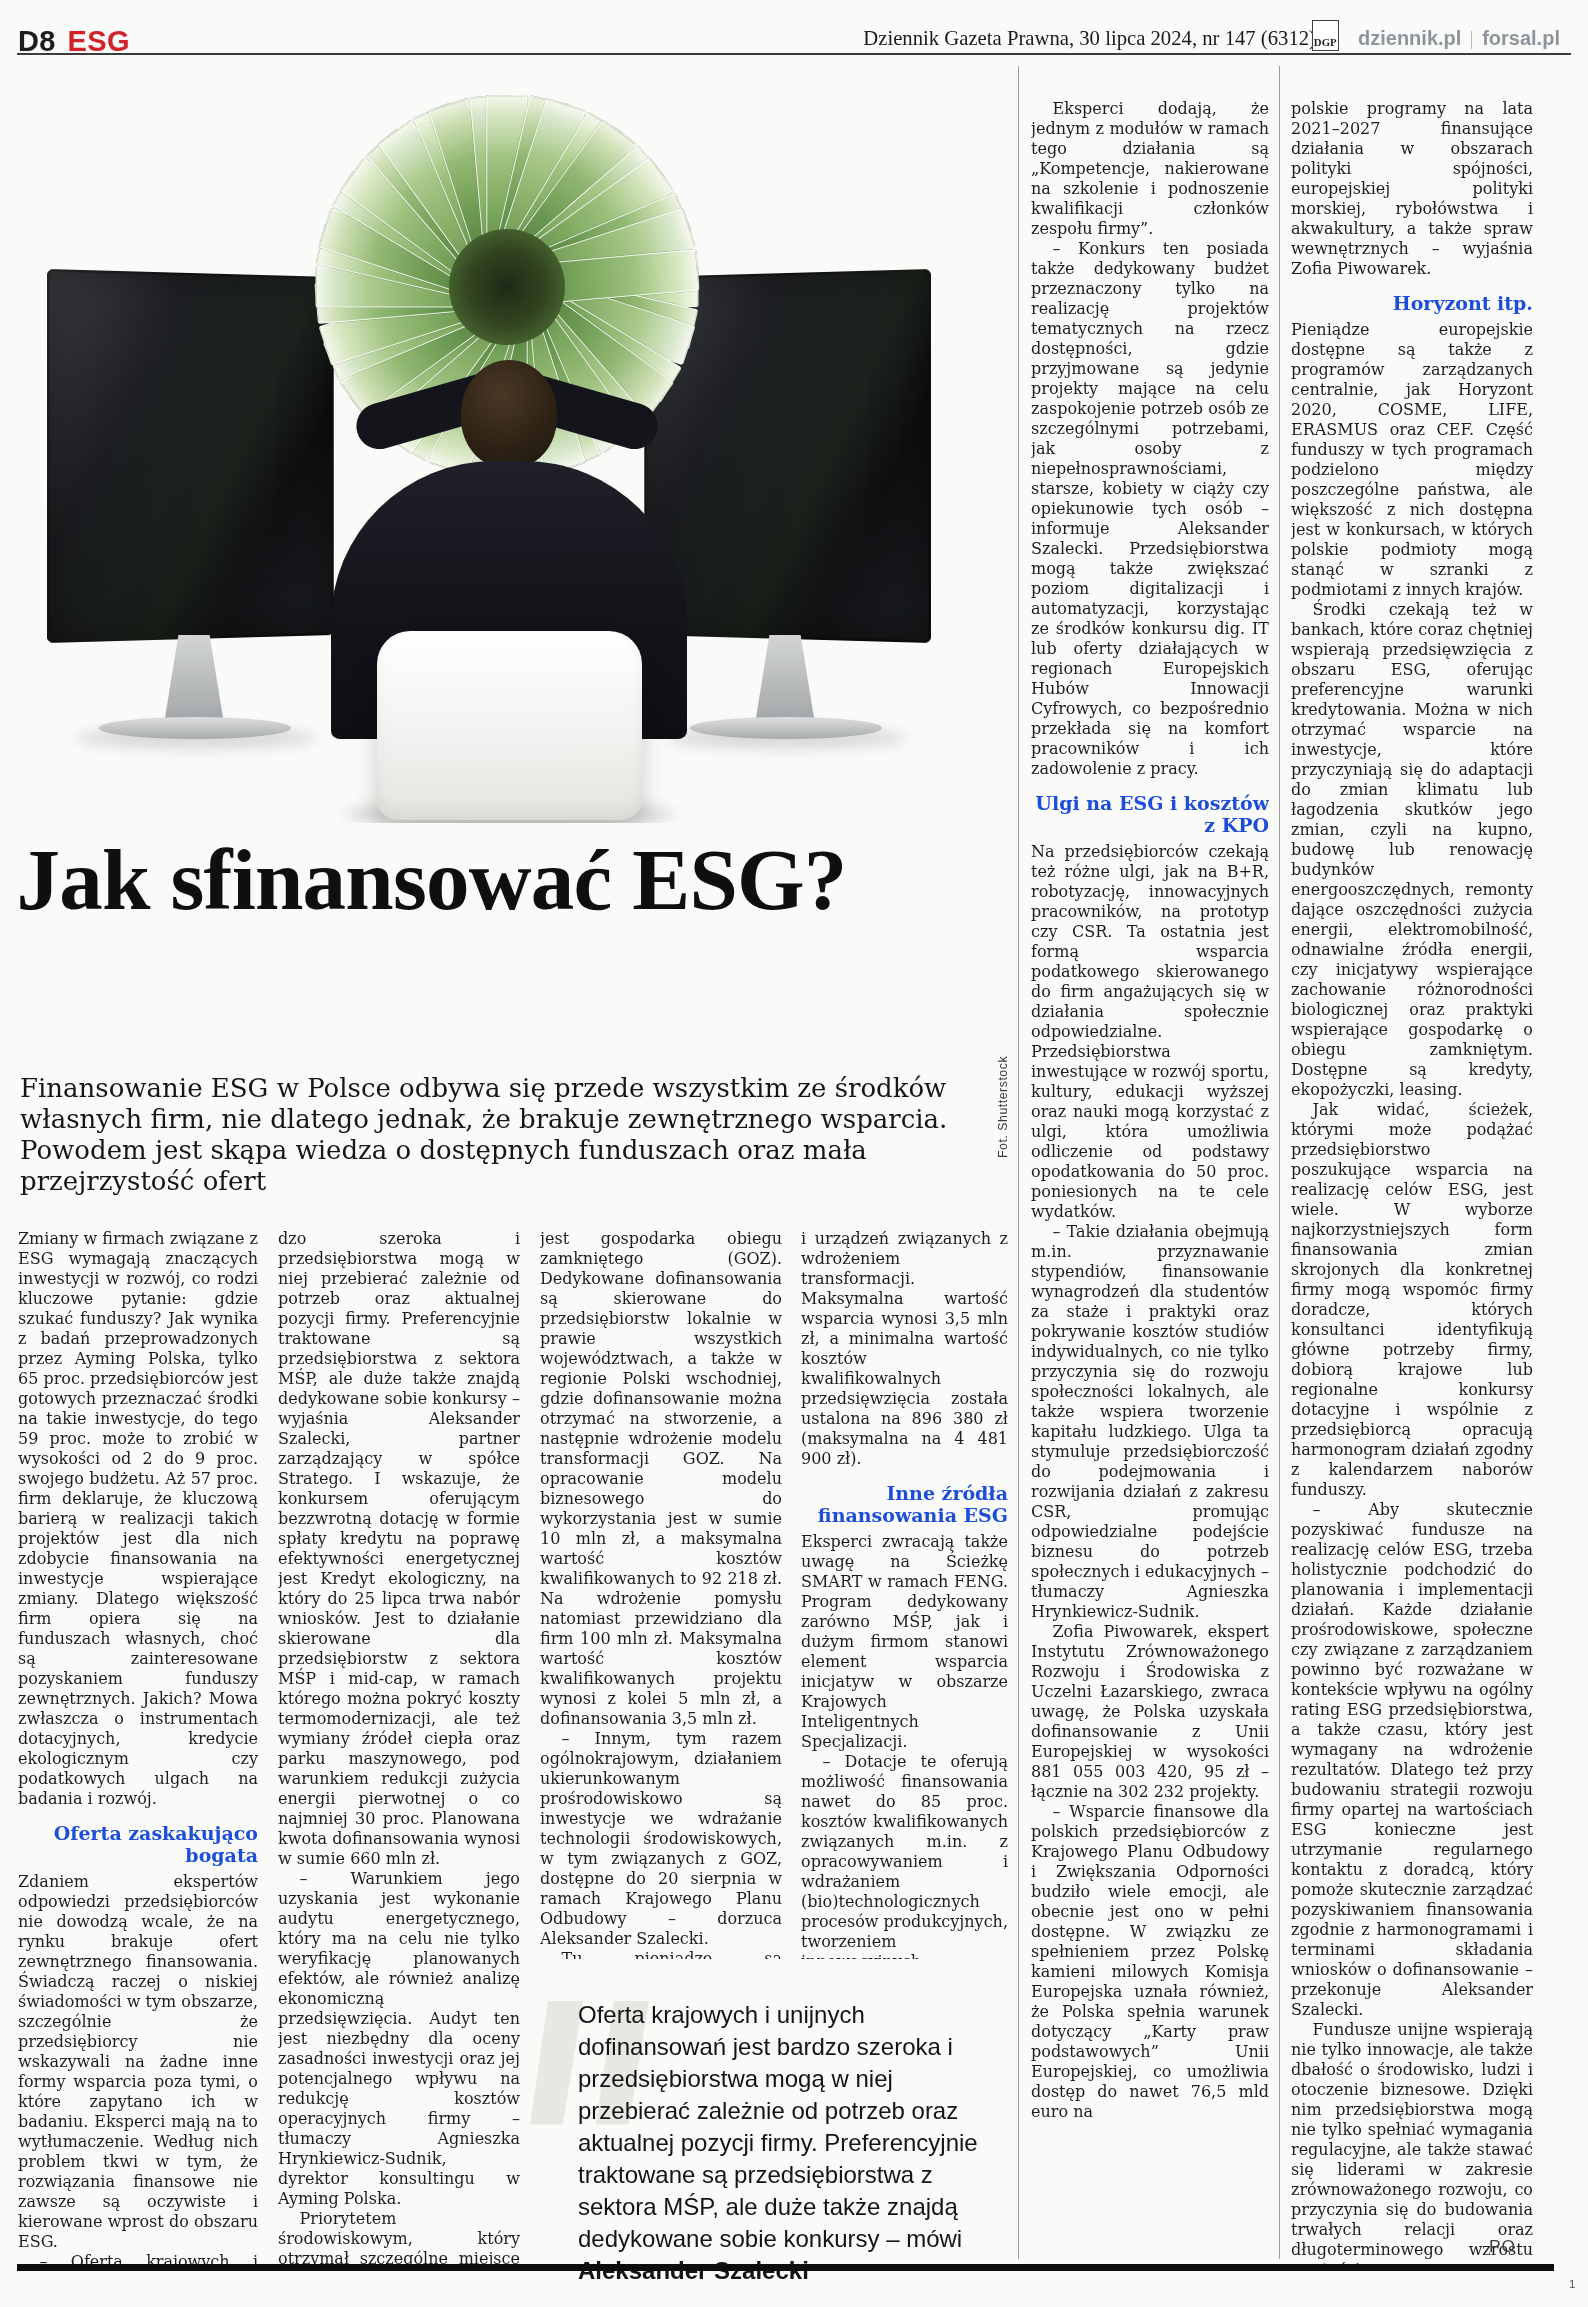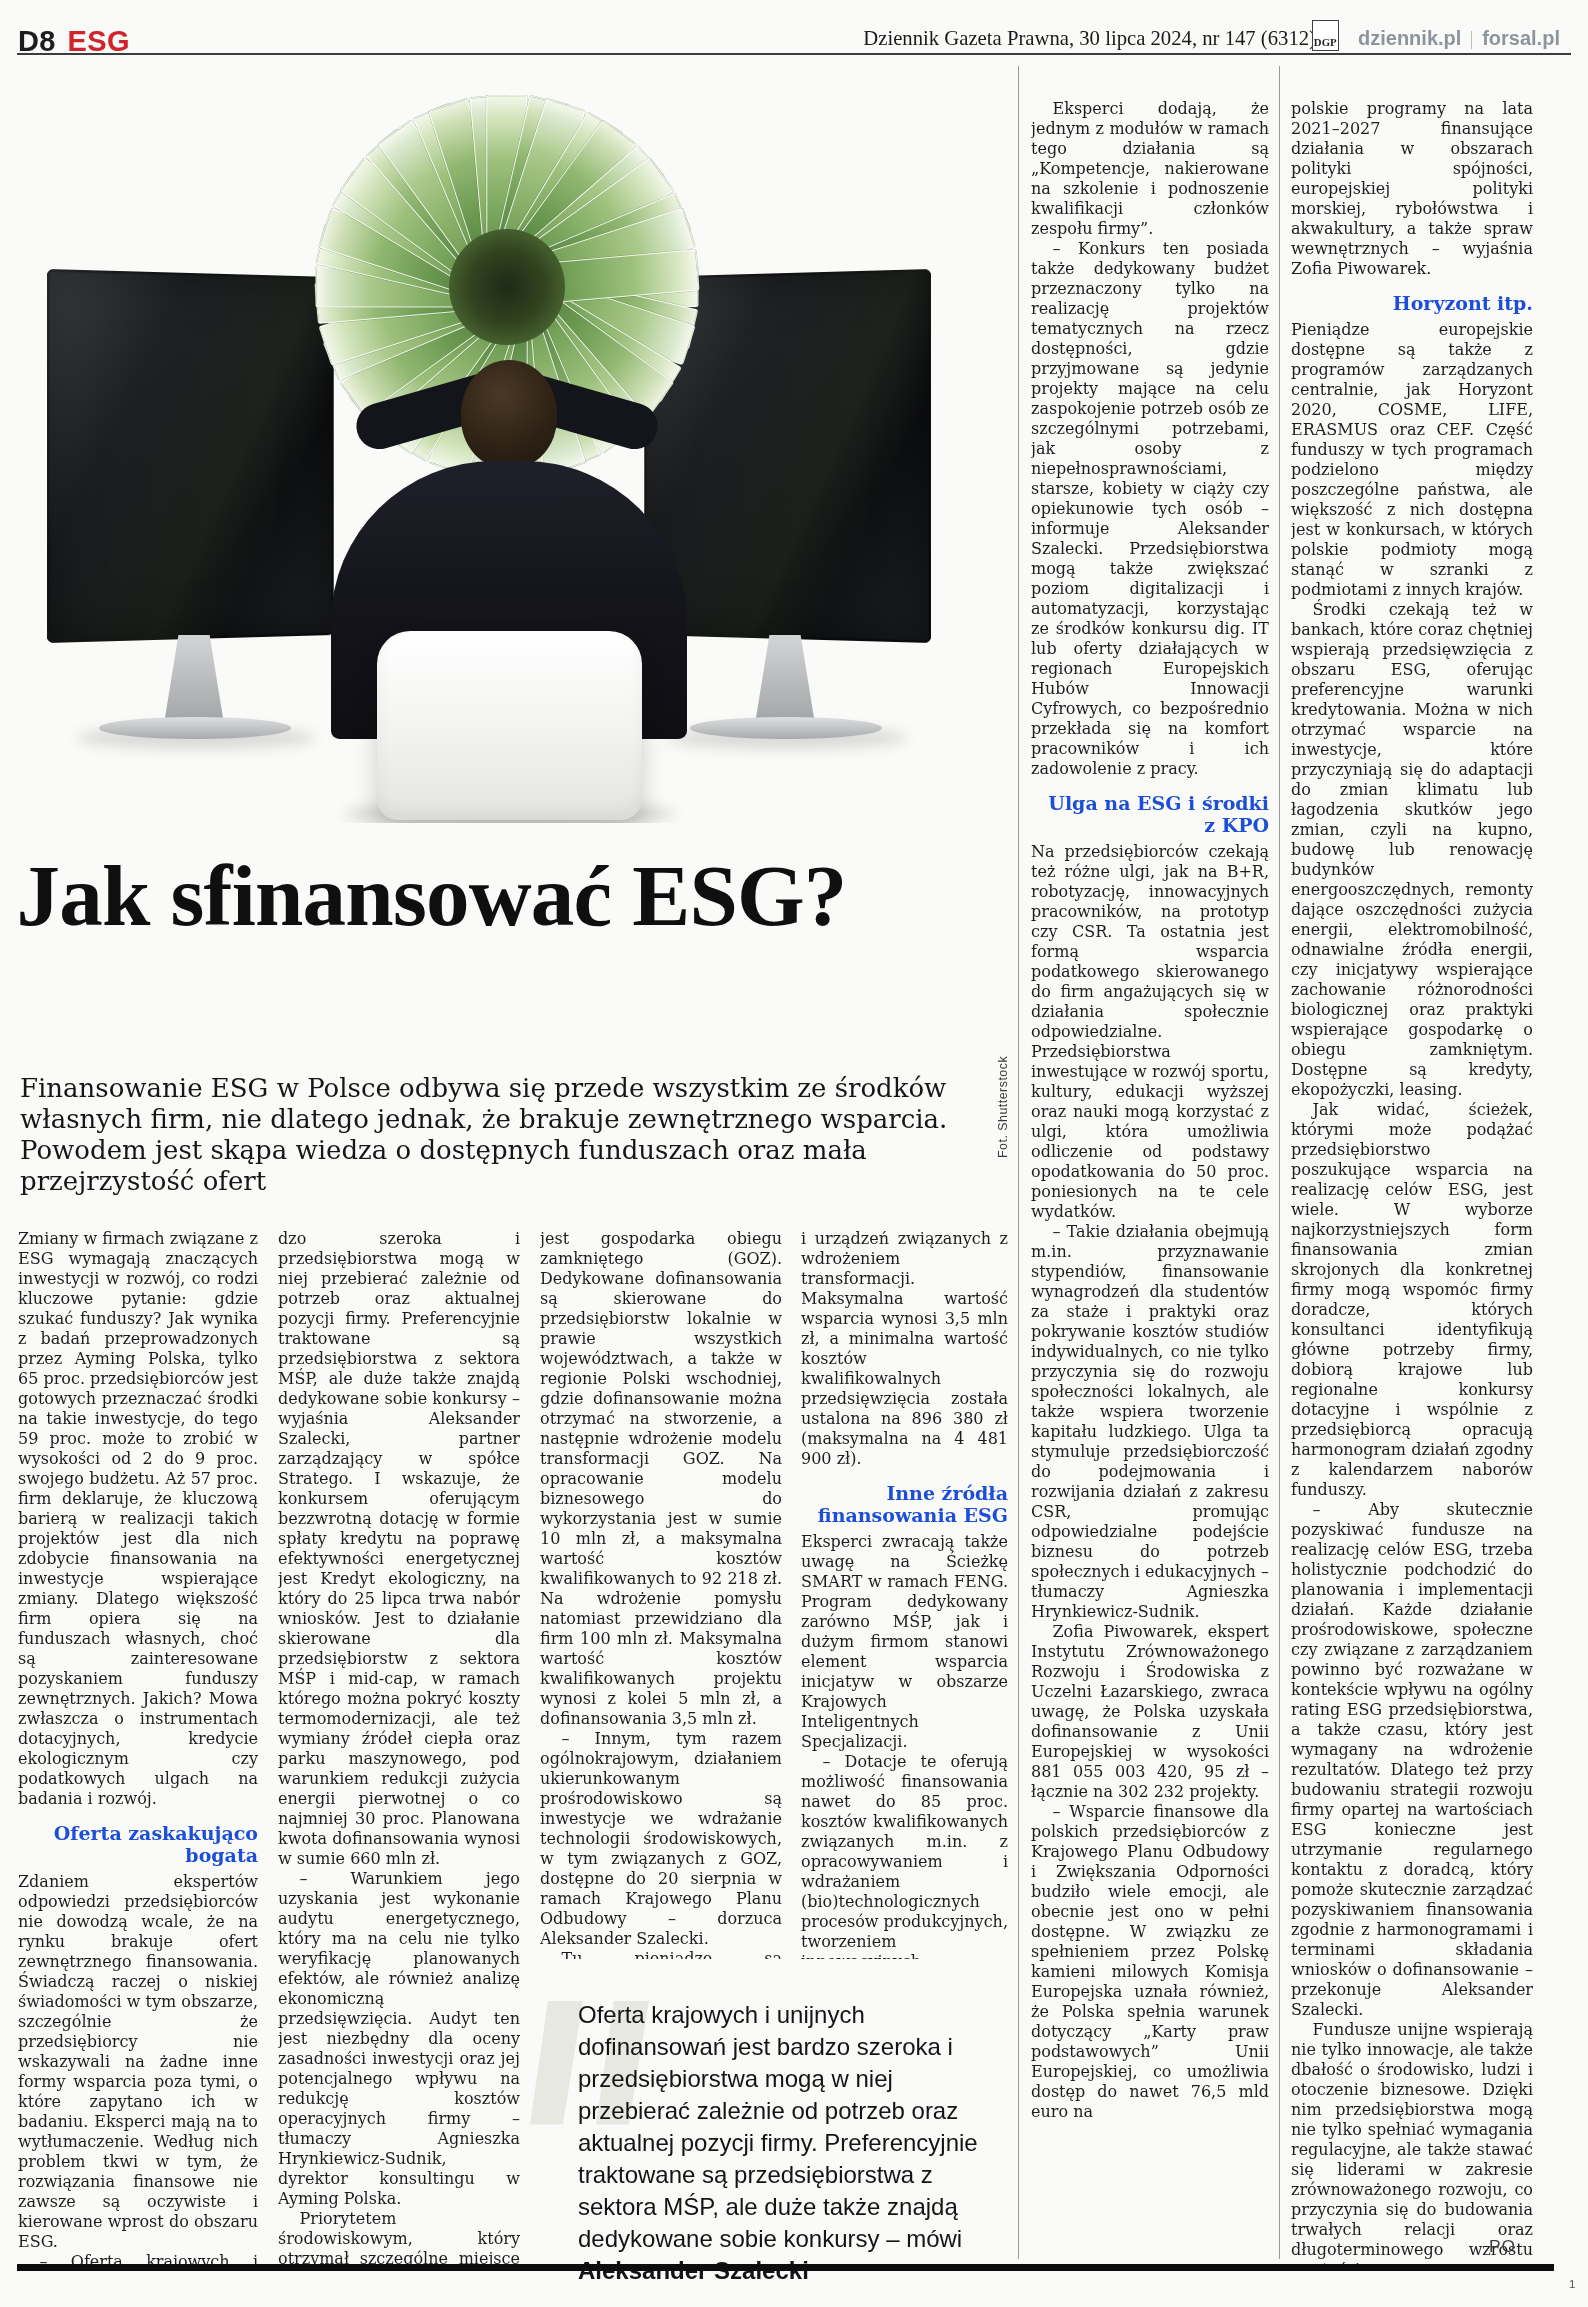--- a/index.html
+++ b/index.html
@@ -61,21 +61,21 @@
   .chair { left:352px; top:536px; width:265px; height:189px;
     border-radius:33px 33px 21.5px 21.5px;
     background:linear-gradient(180deg,#ffffff 0%,#f2f2f0 55%,#e3e3e0 100%);
     box-shadow:0 13.2px 25px rgba(0,0,0,0.18), inset 0 -8.3px 15px rgba(0,0,0,0.05); }
 
   .photo-credit { left:996px; top:1158px; transform:rotate(-90deg); transform-origin:left top;
     font-family:"Liberation Sans",sans-serif; font-size:12.4px; color:#3a3a3a; letter-spacing:0.5px; white-space:nowrap; }
 
   
   .headline { left:16.5px; top:829px; width:989px; font-family:"Liberation Serif",serif;
-    font-weight:bold; font-size:87px; line-height:102px; color:#0f0f0f; letter-spacing:-0.8px;margin-top:16px; }
+    font-weight:bold; font-size:87px; line-height:102px; color:#0f0f0f; letter-spacing:-0.8px; }
   .lead { left:20px; top:1073px; width:976px; font-size:26px; line-height:31px; color:#161616; }
 
   
   .bodycol { top:1229px; font-size:16px; line-height:20px; text-align:justify; overflow:hidden; }
   .bodycol p { margin:0; }
   .bodycol p.indent { text-indent:21.5px; }
   .bodycol h3.subhead { margin:14px 0 5.8px; font-size:19px; line-height:21.5px; font-weight:bold; color:#1d4ed8; text-align:right; }
   .col-1 { left:18px;  width:240px; height:1039px; }
   .col-2 { left:278px; width:242px; height:1039px; }
   .col-3 { left:540px; width:242px; height:730px; }
@@ -200,21 +200,21 @@
   </div>
 <div class="abs bodycol col-4">
     <p class="para">i urządzeń związanych z wdrożeniem transformacji. Maksymalna wartość wsparcia wynosi 3,5 mln zł, a minimalna wartość kosztów kwalifikowalnych przedsięwzięcia została ustalona na 896 380 zł (maksymalna na 4 481 900 zł).</p>
     <h3 class="subhead">Inne źródła finansowania ESG</h3>
     <p class="para">Eksperci zwracają także uwagę na Ścieżkę SMART w ramach FENG. Program dedykowany zarówno MŚP, jak i dużym firmom stanowi element wsparcia inicjatyw w obszarze Krajowych Inteligentnych Specjalizacji.</p>
     <p class="para indent">– Dotacje te oferują możliwość finansowania nawet do 85 proc. kosztów kwalifikowanych związanych m.in. z opracowywaniem i wdrażaniem (bio)technologicznych procesów produkcyjnych, tworzeniem innowacyjnych produktów w wyżej wymienionych dziedzinach, jak również zastosowaniem nowoczesnych technologii służących ochronie środowiska – wylicza Agnieszka Hrynkiewicz-Sudnik. Zaznacza, że to</p>
   </div>
 <div class="abs bodycol col-5">
     <p class="para indent">Eksperci dodają, że jednym z modułów w ramach tego działania są „Kompetencje, nakierowane na szkolenie i podnoszenie kwalifikacji członków zespołu firmy”.</p>
     <p class="para indent">– Konkurs ten posiada także dedykowany budżet przeznaczony tylko na realizację projektów tematycznych na rzecz dostępności, gdzie przyjmowane są jedynie projekty mające na celu zaspokojenie potrzeb osób ze szczególnymi potrzebami, jak osoby z niepełnosprawnościami, starsze, kobiety w ciąży czy opiekunowie tych osób – informuje Aleksander Szalecki. Przedsiębiorstwa mogą także zwiększać poziom digitalizacji i automatyzacji, korzystając ze środków konkursu dig. IT lub oferty działających w regionach Europejskich Hubów Innowacji Cyfrowych, co bezpośrednio przekłada się na komfort pracowników i ich zadowolenie z pracy.</p>
-    <h3 class="subhead">Ulga na ESG i środki z KPO</h3>
+    <h3 class="subhead">Ulgi na ESG i kosztów z KPO</h3>
     <p class="para">Na przedsiębiorców czekają też różne ulgi, jak na B+R, robotyzację, innowacyjnych pracowników, na prototyp czy CSR. Ta ostatnia jest formą wsparcia podatkowego skierowanego do firm angażujących się w działania społecznie odpowiedzialne. Przedsiębiorstwa inwestujące w rozwój sportu, kultury, edukacji wyższej oraz nauki mogą korzystać z ulgi, która umożliwia odliczenie od podstawy opodatkowania do 50 proc. poniesionych na te cele wydatków.</p>
     <p class="para indent">– Takie działania obejmują m.in. przyznawanie stypendiów, finansowanie wynagrodzeń dla studentów za staże i praktyki oraz pokrywanie kosztów studiów indywidualnych, co nie tylko przyczynia się do rozwoju społeczności lokalnych, ale także wspiera tworzenie kapitału ludzkiego. Ulga ta stymuluje przedsiębiorczość do podejmowania i rozwijania działań z zakresu CSR, promując odpowiedzialne podejście biznesu do potrzeb społecznych i edukacyjnych – tłumaczy Agnieszka Hrynkiewicz-Sudnik.</p>
     <p class="para indent">Zofia Piwowarek, ekspert Instytutu Zrównoważonego Rozwoju i Środowiska z Uczelni Łazarskiego, zwraca uwagę, że Polska uzyskała dofinansowanie z Unii Europejskiej w wysokości 881 055 003 420, 95 zł – łącznie na 302 232 projekty.</p>
     <p class="para indent">– Wsparcie finansowe dla polskich przedsiębiorców z Krajowego Planu Odbudowy i Zwiększania Odporności budziło wiele emocji, ale obecnie jest ono w pełni dostępne. W związku ze spełnieniem przez Polskę kamieni milowych Komisja Europejska uznała również, że Polska spełnia warunek dotyczący „Karty praw podstawowych” Unii Europejskiej, co umożliwia dostęp do nawet 76,5 mld euro na</p>
   </div>
 <div class="abs bodycol col-6">
     <p class="para">polskie programy na lata 2021–2027 finansujące działania w obszarach polityki spójności, europejskiej polityki morskiej, rybołówstwa i akwakultury, a także spraw wewnętrznych – wyjaśnia Zofia Piwowarek.</p>
     <h3 class="subhead">Horyzont itp.</h3>
     <p class="para">Pieniądze europejskie dostępne są także z programów zarządzanych centralnie, jak Horyzont 2020, COSME, LIFE, ERASMUS oraz CEF. Część funduszy w tych programach podzielono między poszczególne państwa, ale większość z nich dostępna jest w konkursach, w których polskie podmioty mogą stanąć w szranki z podmiotami z innych krajów.</p>
     <p class="para indent">Środki czekają też w bankach, które coraz chętniej wspierają przedsięwzięcia z obszaru ESG, oferując preferencyjne warunki kredytowania. Można w nich otrzymać wsparcie na inwestycje, które przyczyniają się do adaptacji do zmian klimatu lub łagodzenia skutków jego zmian, czyli na kupno, budowę lub renowację budynków energooszczędnych, remonty dające oszczędności zużycia energii, elektromobilność, odnawialne źródła energii, czy inicjatywy wspierające zachowanie różnorodności biologicznej oraz praktyki wspierające gospodarkę o obiegu zamkniętym. Dostępne są kredyty, ekopożyczki, leasing.</p>

